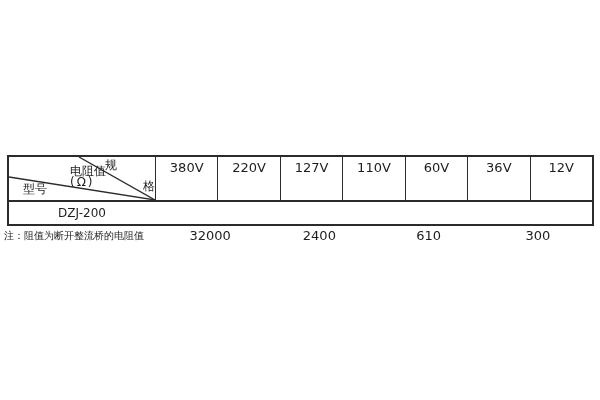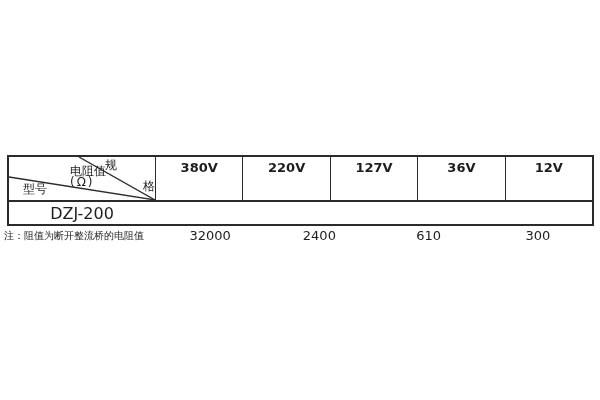--- a/index.html
+++ b/index.html
@@ -52,29 +52,29 @@
   .lbl-resistance  { left: 29px;  top: 8px; margin-left: 32px;  }
   .lbl-ohm         { left: 61px;  top: 19px; letter-spacing: 2px; }
   .lbl-model       { left: 14px;   top: 26px; }
   .vcell {
     flex: 1;
     border-left: 1.5px solid #2b2b2b;
     display: flex;
     justify-content: center;
     font-size: 13px;
   }
-  .header-row .vcell { align-items: flex-start; padding-top: 3px; font-weight: bold; }
+  .header-row .vcell { align-items: flex-start; padding-top: 3px; }
   .body-row .vcell   { align-items: center; margin-top: 33px; }
   .model-cell {
     width: 146px;
     flex: none;
     display: flex;
     align-items: center;
     justify-content: center;
-    font-size: 16px;
+    font-size: 12px;
   }
   .note {
     position: absolute;
     left: 4px;
     top: 229px;
     font-size: 10px;
     white-space: nowrap;
   }
 </style>
 </head>
@@ -94,20 +94,22 @@
         <span class="lbl-spec-top">规</span>
         <span class="lbl-spec-bottom">格</span>
         <span class="lbl-resistance">电阻值</span>
         <span class="lbl-ohm">(Ω)</span>
         <span class="lbl-model">型号</span>
       </div>
 
       <div class="cell vcell">380V</div>
       <div class="cell vcell">220V</div>
       <div class="cell vcell">127V</div>
+      <div class="cell vcell">110V</div>
+      <div class="cell vcell">60V</div>
       <div class="cell vcell">36V</div>
       <div class="cell vcell">12V</div>
     </div>
 
     <div class="row body-row">
       <div class="cell model-cell">DZJ-200</div>
       <div class="cell vcell">32000</div>
       <div class="cell vcell">2400</div>
       <div class="cell vcell">610</div>
       <div class="cell vcell">300</div>

